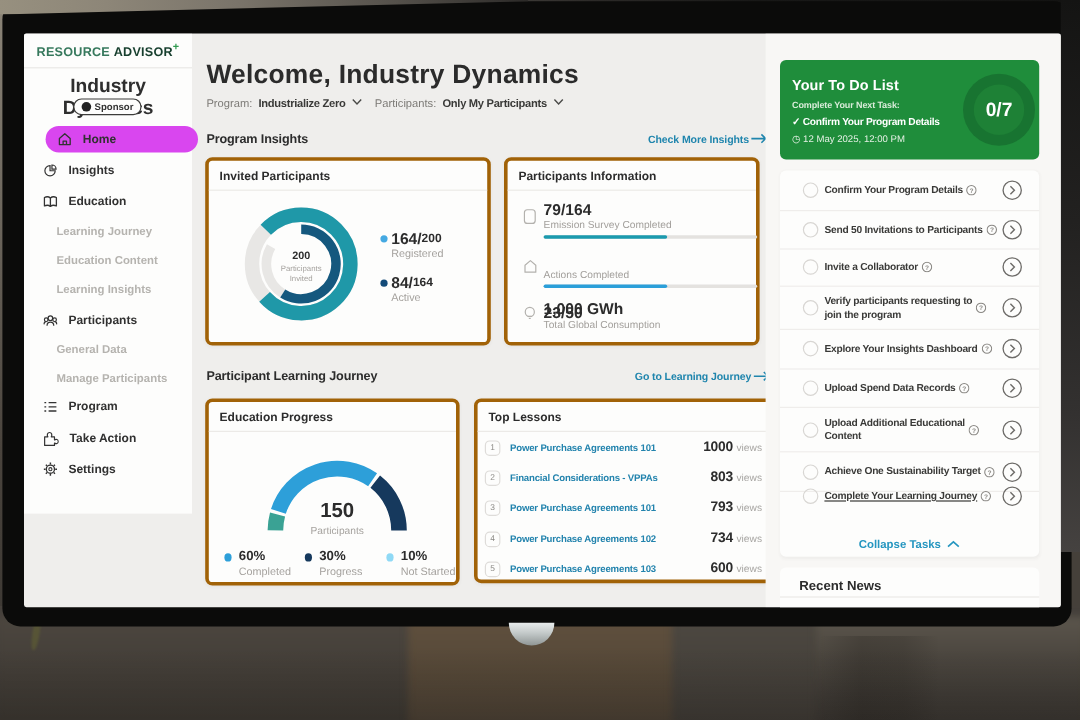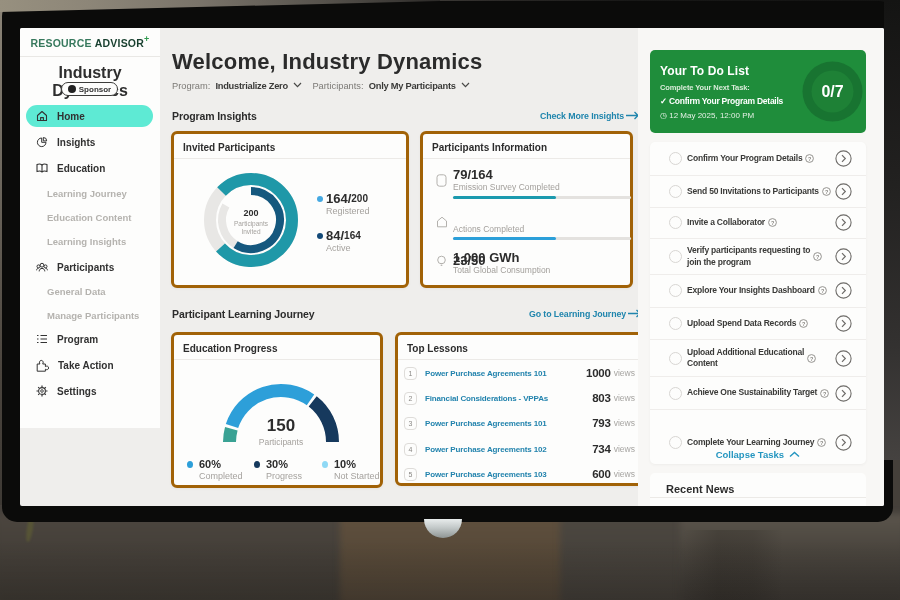--- a/index.html
+++ b/index.html
@@ -40,21 +40,21 @@
 
 #sidebar { left:0; top:0; width:140px; height:400px; background:#fdfdfc; }
 #logo { left:0; top:6px; width:140px; text-align:center; font-size:10.5px; font-weight:bold; letter-spacing:.2px; color:#37795d; }
 #logo b { color:#173f2e; } #logo sup { color:#2f9a4e; font-size:9px; }
 #logo-sep { left:0; top:28px; width:140px; height:1px; background:#e9e8e5; }
 #org { left:0; top:36px; width:140px; text-align:center; font-size:16px; font-weight:bold; color:#2e2e2e; }
 #sponsor { left:41px; top:54px; width:57px; height:14px; border:1.4px solid #3c3c3a; border-radius:8px; background:#fdfdfc; font-size:8px; font-weight:bold; color:#333; display:flex; align-items:center; justify-content:center; gap:3px; }
 #sponsor .dot { width:8px; height:8px; background:#222; border-radius:50%; display:inline-block; }
 .nav { left:0; width:140px; height:22px; display:flex; align-items:center; gap:9px; padding-left:16px; font-size:10px; font-weight:bold; color:#313131; }
 .nav.sub { padding-left:27px; font-weight:bold; color:#b5b3af; font-size:9.5px; }
-#nav-home { top:77px; left:6px; width:127px; background:#5eead4; border-radius:11px; padding-left:10px; }
+#nav-home { top:77px; left:18px; width:127px; background:#d946ef; border-radius:11px; padding-left:10px; }
 .nav svg { flex:0 0 auto; }
 
 
 #title { left:152px; top:21px; font-size:22px; font-weight:bold; color:#2b2b2b; letter-spacing:.2px; }
 #selrow { left:152px; top:53px; font-size:9.3px; color:#7c7a76; }
 #selrow b { letter-spacing:-0.25px; }
 #selrow b { color:#3a3a38; }
 .sechdr { font-size:10.5px; font-weight:bold; color:#2c2c2c; letter-spacing:-0.1px; }
 .link { font-size:8.8px; font-weight:bold; color:#1f85ad; letter-spacing:-0.1px; }
 .card { background:#fdfdfc; border:3px solid #a16207; border-radius:6px; box-shadow:0 1px 3px rgba(60,55,50,0.05); }
@@ -402,21 +402,21 @@
               <text x="4.5" y="6.6" text-anchor="middle" font-size="5.5" fill="#8a8884">?</text>
             </svg>
           </span>
           <span class="go">
             <svg width="17" height="17" viewBox="0 0 17 17">
               <circle cx="8.5" cy="8.5" r="7.6" fill="none" stroke="#6e6c69" stroke-width="1.1"></circle>
               <path d="M7 5.2 L10.3 8.5 L7 11.8" fill="none" stroke="#6e6c69" stroke-width="1.2"></path>
             </svg>
           </span>
         </div>
-      <div class="task" style="top:285px; height:31px; border-bottom:none;">
+      <div class="task" style="top:256px; height:31px; border-bottom:none;text-decoration:underline;">
           <span class="cb"></span>
           <span class="txt">Complete Your Learning Journey</span>
           <span class="q">
             <svg width="9" height="9" viewBox="0 0 9 9">
               <circle cx="4.5" cy="4.5" r="3.9" fill="none" stroke="#8a8884" stroke-width="0.9"></circle>
               <text x="4.5" y="6.6" text-anchor="middle" font-size="5.5" fill="#8a8884">?</text>
             </svg>
           </span>
           <span class="go">
             <svg width="17" height="17" viewBox="0 0 17 17">

